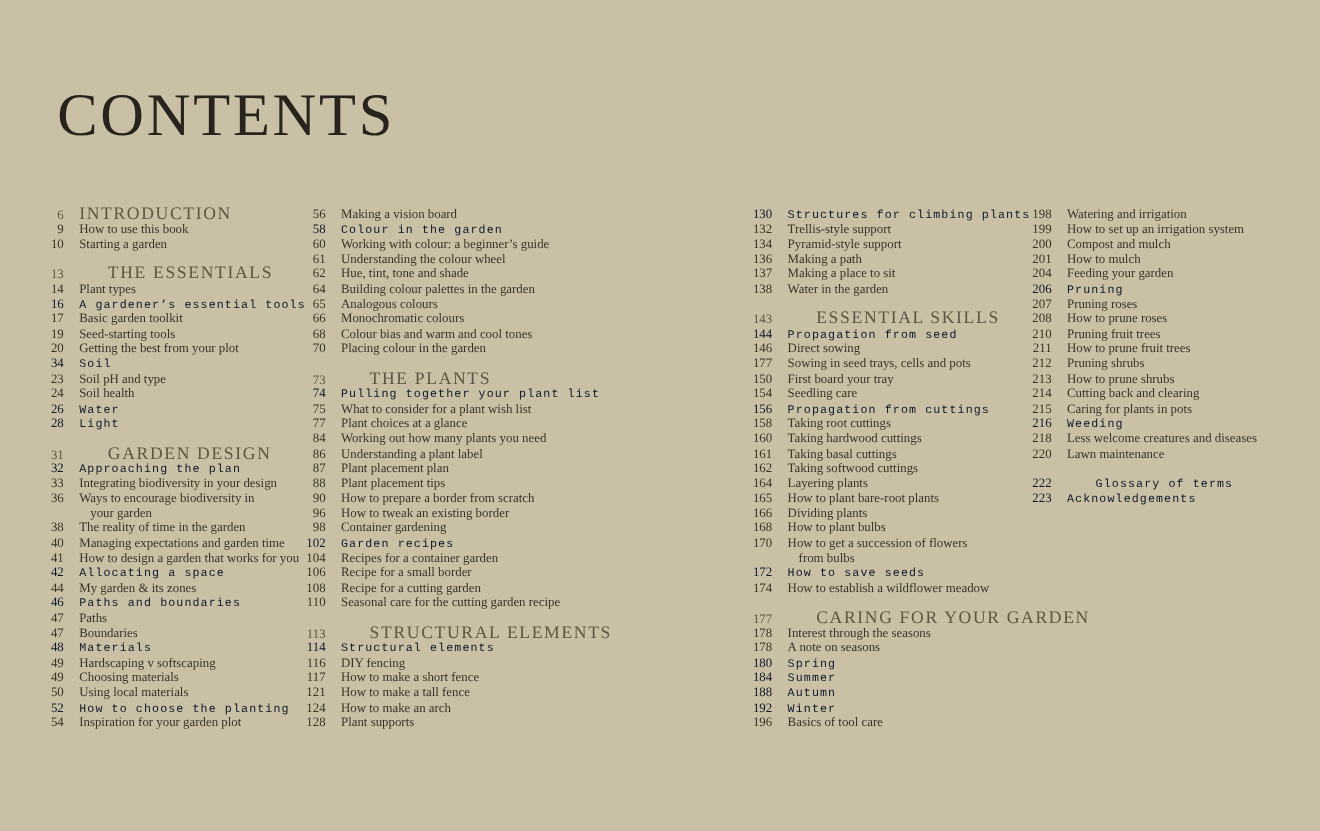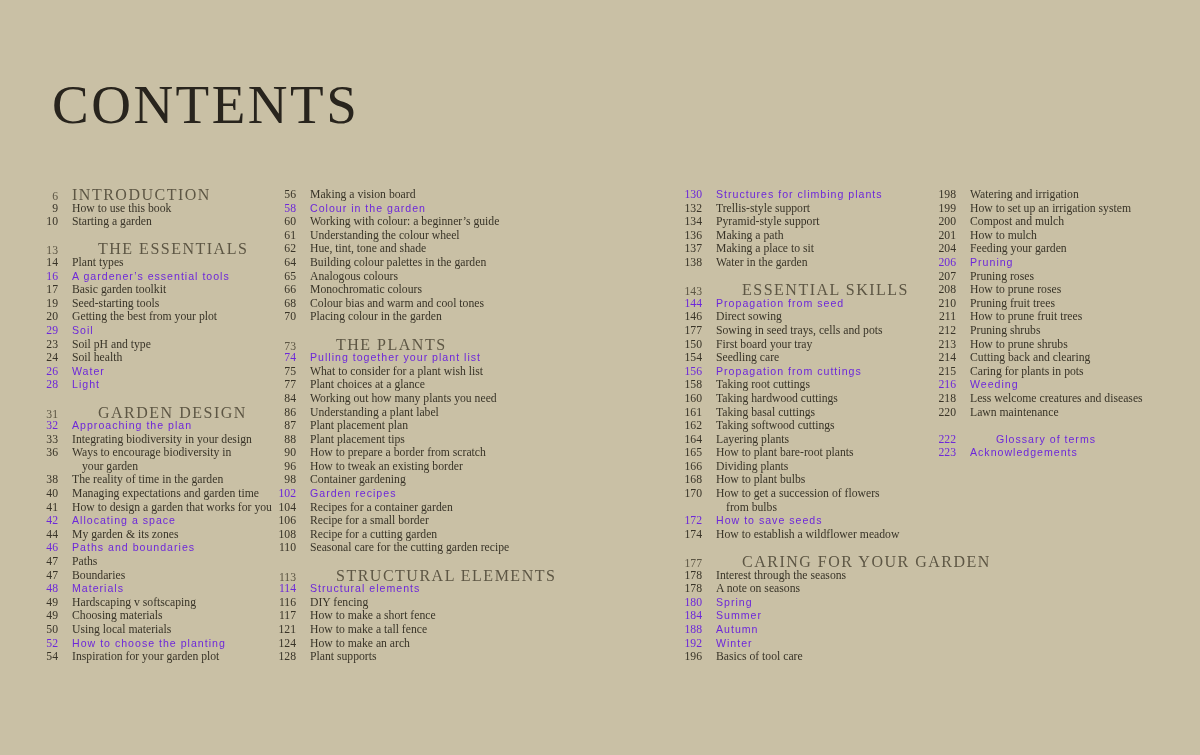--- a/index.html
+++ b/index.html
@@ -58,23 +58,23 @@
   .row.item .txt {
     font-family: "Liberation Serif", serif;
     font-size: 11.7px;
   }
   .row.section { color: #5d5644; }
   .row.section .txt {
     font-family: "Liberation Serif", serif;
     font-size: 16px;
     letter-spacing: 1.5px;
   }
-  .row.sub { color: #6d28d9; }
+  .row.sub { color: #0f172a; }
   .row.sub .txt {
-    font-family: Liberation Sans, sans-serif;
+    font-family: Liberation Mono, monospace;
     font-size: 10.6px;
     letter-spacing: 1px;
   }
 </style>
 </head>
 <body style="background: rgb(201, 192, 165);">
 
 <div class="page">
   <h1 class="title" style="color: rgb(40, 36, 29);">CONTENTS</h1>
   <div class="toc-col col-1">
@@ -108,21 +108,21 @@
       </div>
       <div class="row item">
         <span class="num">19</span>
         <span class="txt">Seed-starting tools</span>
       </div>
       <div class="row item">
         <span class="num">20</span>
         <span class="txt">Getting the best from your plot</span>
       </div>
       <div class="row sub">
-        <span class="num">29</span>
+        <span class="num">34</span>
         <span class="txt">Soil</span>
       </div>
       <div class="row item">
         <span class="num">23</span>
         <span class="txt">Soil pH and type</span>
       </div>
       <div class="row item">
         <span class="num">24</span>
         <span class="txt">Soil health</span>
       </div>

